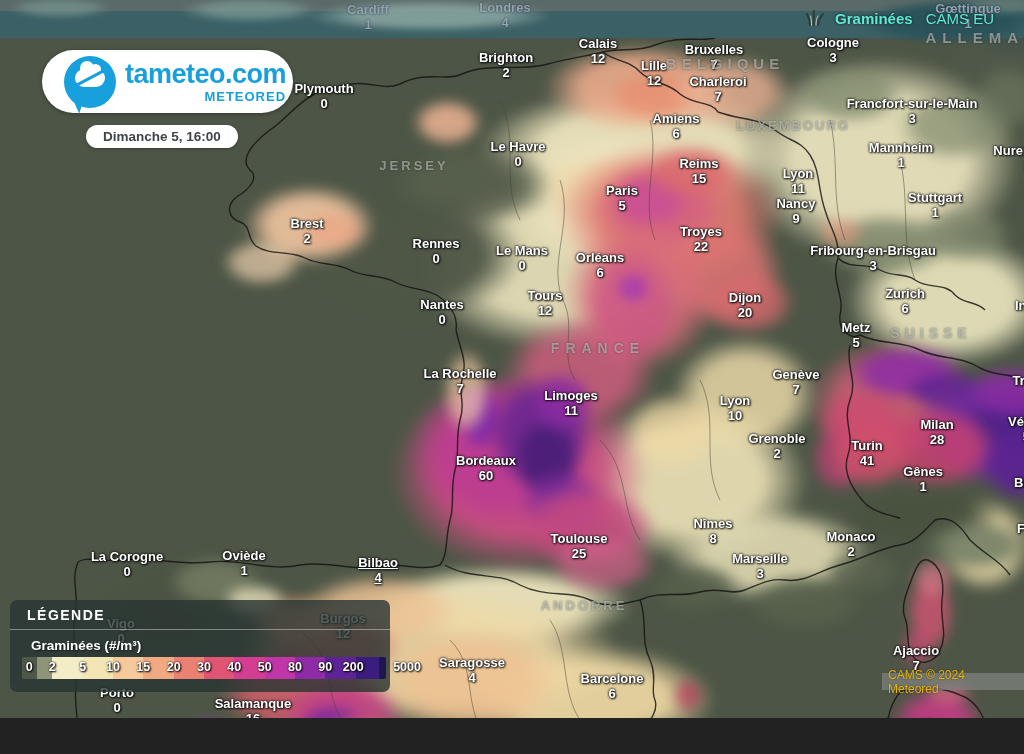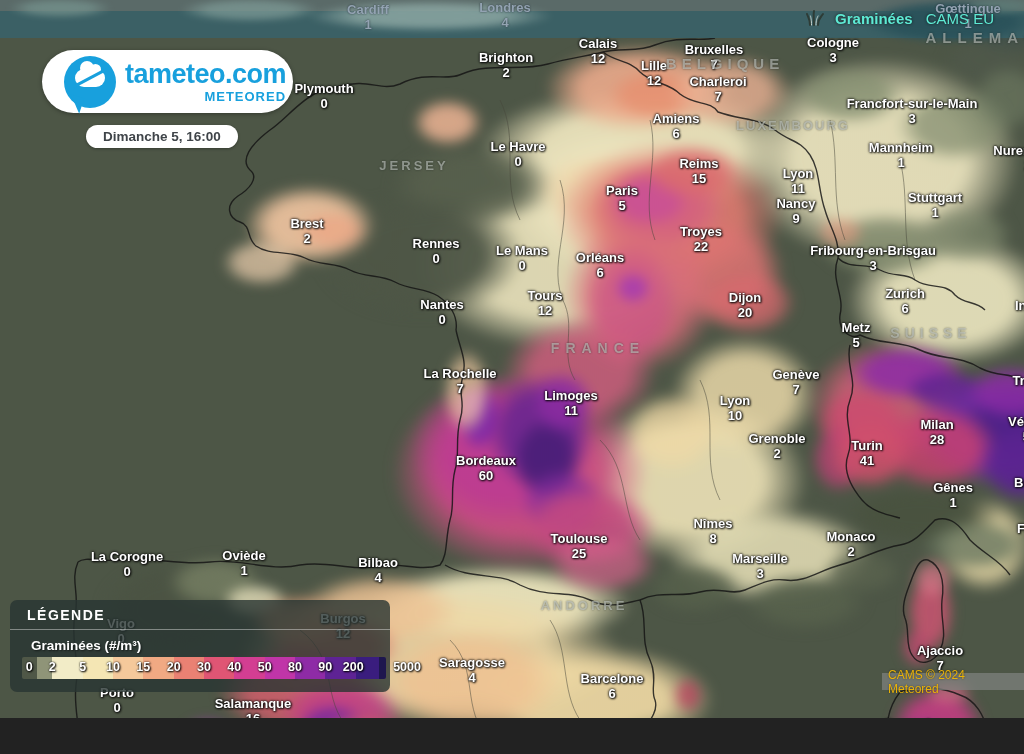--- a/index.html
+++ b/index.html
@@ -233,36 +233,36 @@
       <div class="city" style="left: 460px; top: 366px;"><span>La Rochelle</span><span class="v">7</span></div>
       <div class="city" style="left: 1032px; top: 373px;"><span>Trente</span></div>
       <div class="city" style="left: 571px; top: 388px;"><span>Limoges</span><span class="v">11</span></div>
       <div class="city" style="left: 735px; top: 393px;"><span>Lyon</span><span class="v">10</span></div>
       <div class="city" style="left: 937px; top: 417px;"><span>Milan</span><span class="v">28</span></div>
       <div class="city" style="left: 1030px; top: 414px;"><span>Vérone</span><span class="v">57</span></div>
       <div class="city" style="left: 777px; top: 431px;"><span>Grenoble</span><span class="v">2</span></div>
       <div class="city" style="left: 867px; top: 438px;"><span>Turin</span><span class="v">41</span></div>
       <div class="city" style="left: 486px; top: 453px;"><span>Bordeaux</span><span class="v">60</span></div>
       <div class="city" style="left: 1040px; top: 475px;"><span>Bologne</span></div>
-      <div class="city" style="left: 923px; top: 480px; margin-left: 30px;"><span>Gênes</span><span class="v">1</span></div>
+      <div class="city" style="left: 923px; top: 464px;"><span>Gênes</span><span class="v">1</span></div>
       <div class="city" style="left: 713px; top: 516px;"><span>Nîmes</span><span class="v">8</span></div>
       <div class="city" style="left: 1044px; top: 521px;"><span>Florence</span></div>
       <div class="city" style="left: 851px; top: 529px;"><span>Monaco</span><span class="v">2</span></div>
       <div class="city" style="left: 579px; top: 531px;"><span>Toulouse</span><span class="v">25</span></div>
       <div class="city" style="left: 127px; top: 549px;"><span>La Corogne</span><span class="v">0</span></div>
       <div class="city" style="left: 244px; top: 548px;"><span>Oviède</span><span class="v">1</span></div>
       <div class="city" style="left: 760px; top: 551px;"><span>Marseille</span><span class="v">3</span></div>
-      <div class="city" style="left: 378px; top: 555px;"><span>Bilbao</span><span class="v">4</span></div>
+      <div class="city" style="left: 378px; top: 555px; text-decoration: underline;"><span>Bilbao</span><span class="v">4</span></div>
       <div class="city" style="left: 121px; top: 616px;"><span>Vigo</span><span class="v">0</span></div>
       <div class="city" style="left: 343px; top: 611px;"><span>Burgos</span><span class="v">12</span></div>
       <div class="city" style="left: 295px; top: 666px;">
         <span class="v">9</span>
       </div>
       <div class="city" style="left: 472px; top: 655px;"><span>Saragosse</span><span class="v">4</span></div>
-      <div class="city" style="left: 940px; top: 643px; text-align: center;"><span>Ajaccio</span><span class="v">7</span></div>
+      <div class="city" style="left: 916px; top: 643px; text-align: center;"><span>Ajaccio</span><span class="v">7</span></div>
       <div class="city" style="left: 612px; top: 671px;"><span>Barcelone</span><span class="v">6</span></div>
       <div class="city" style="left: 117px; top: 685px;"><span>Porto</span><span class="v">0</span></div>
       <div class="city" style="left: 253px; top: 696px;"><span>Salamanque</span><span class="v">16</span></div>
       <div class="city" style="left: 907px; top: 716px;"><span>Sassari</span><span class="v">40</span></div>
       <div class="city" style="left: 343px; top: 728px;"><span>Madrid</span><span class="v">22</span></div>
       <div class="city" style="left: 123px; top: 747px;"><span>Coïmbra</span></div>
       <div class="region" style="left: 725px; top: 55px; font-size: 15px; letter-spacing: 5px;">BELGIQUE</div>
       <div class="region" style="left: 793px; top: 118px; font-size: 13px; letter-spacing: 2px;">LUXEMBOURG</div>
       <div class="region" style="left: 1000px; top: 29px; font-size: 15px; letter-spacing: 6px;">ALLEMAGNE</div>
       <div class="region" style="left: 414px; top: 158px; font-size: 13px; letter-spacing: 3px;">JERSEY</div>

